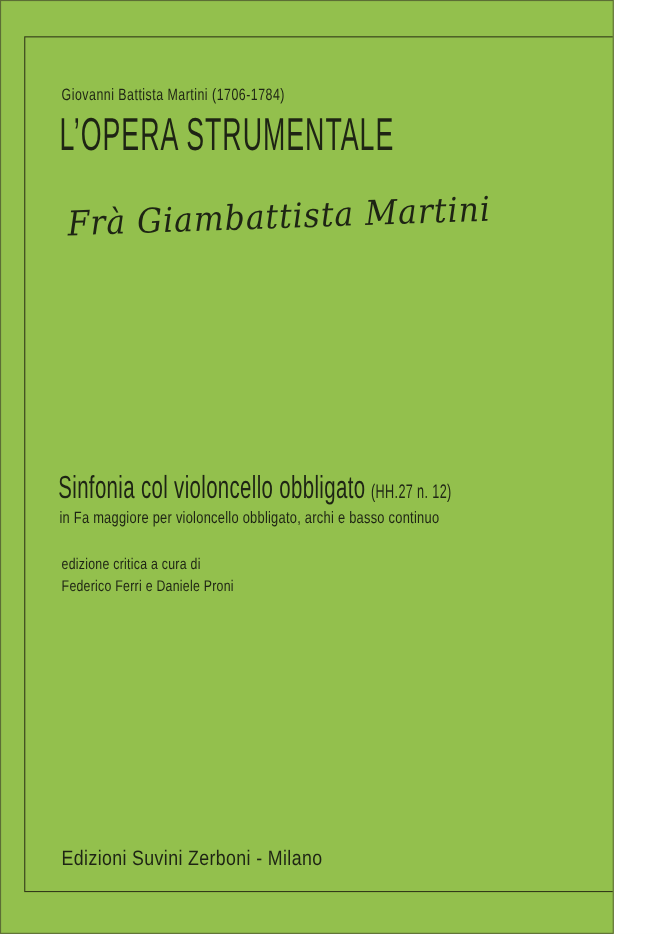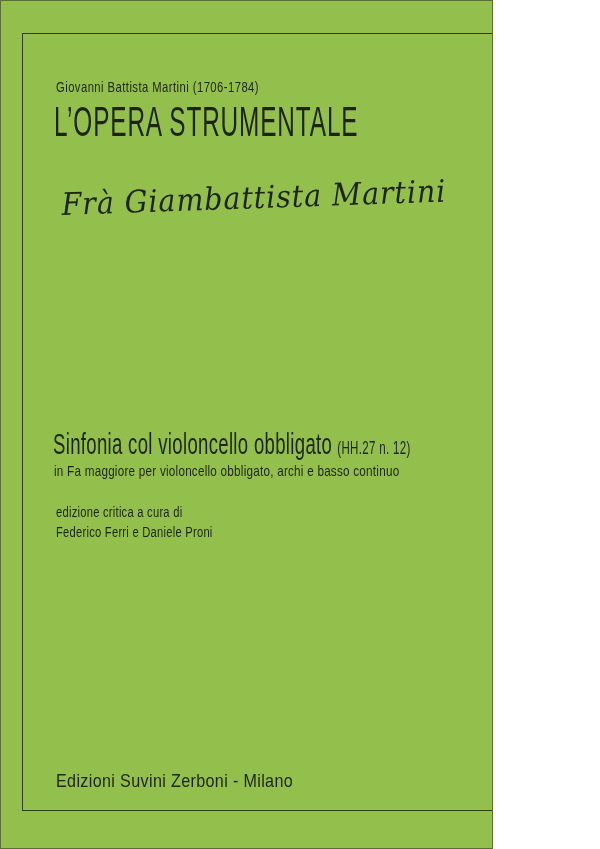--- a/index.html
+++ b/index.html
@@ -9,21 +9,21 @@
     --edge: #5c6d35;
   }
   html, body {
     margin: 0;
     padding: 0;
     background: #ffffff;
     font-family: "Liberation Sans", sans-serif;
   }
   .page {
     position: relative;
-    width: 493px;
+    width: 558px;
     height: 849px;
     box-sizing: border-box;
     background: var(--bg);
     border: 1px solid var(--edge);
     overflow: hidden;
     color: var(--ink);
   }
   .frame {
     position: absolute;
     left: 21px;

